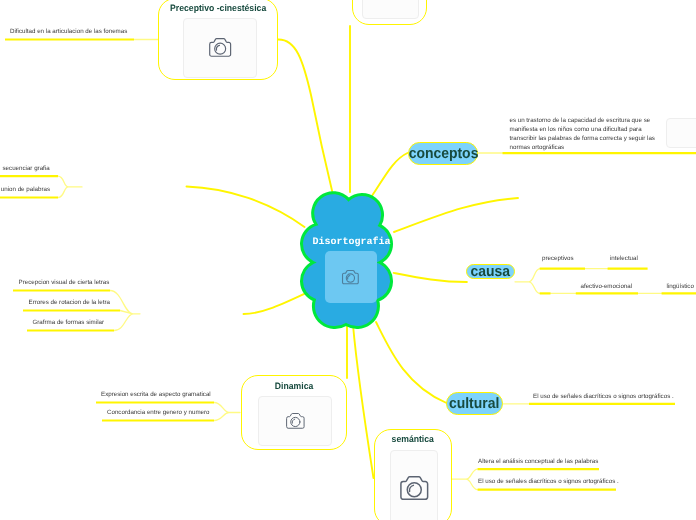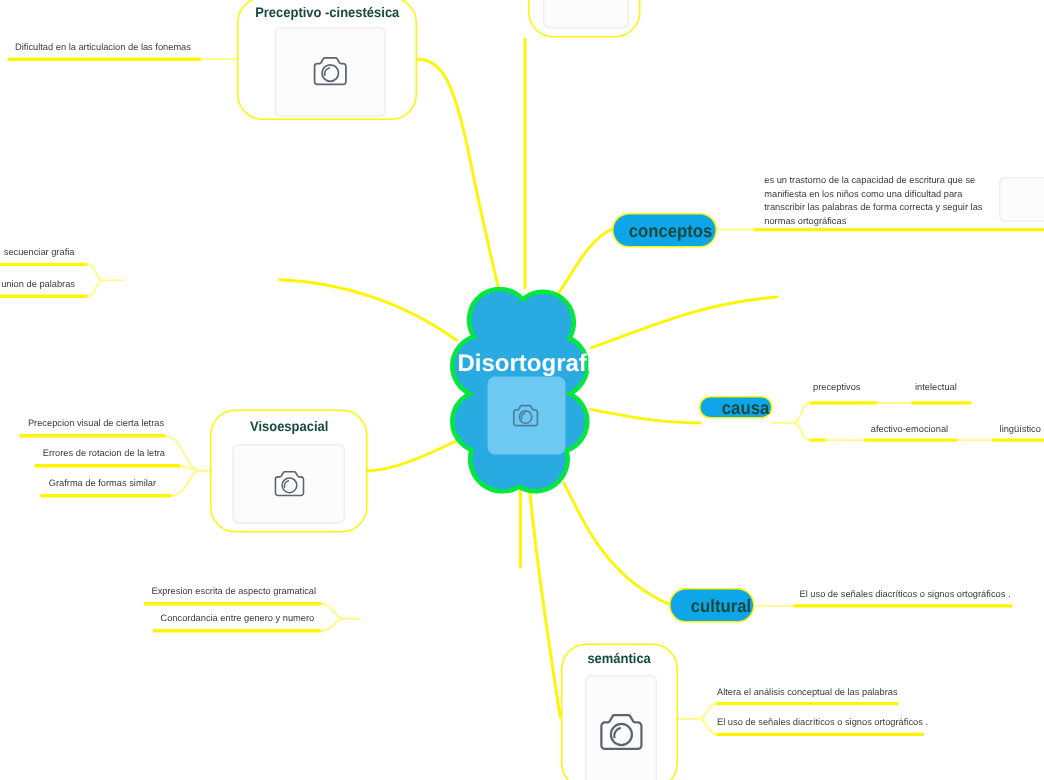--- a/index.html
+++ b/index.html
@@ -14,27 +14,27 @@
         border-radius:17px;background:#ffffff;}
   .card-title{position:absolute;left:0;right:0;text-align:center;
         color:#174A3E;font-weight:bold;font-size:9.3px;line-height:11px;
         transform:scaleX(.93);}
   .imgbox{position:absolute;box-sizing:border-box;border:1px solid #eeeeee;
         border-radius:4px;background:#fcfcfc;}
   .cam{position:absolute;overflow:visible;}
 
   
   .pill{position:absolute;box-sizing:border-box;border:1.5px solid #FFF500;
-        border-radius:999px;background:#0ea5e9;display:flex;align-items:center;
-        justify-content:flex-end;color:#174A3E;font-weight:bold;font-size:12px;}
+        border-radius:999px;background:#7dd3fc;display:flex;align-items:center;
+        justify-content:center;color:#174A3E;font-weight:bold;font-size:15px;}
   .pill span{display:inline-block;transform:scaleX(.93);}
 
   
   .root-title{position:absolute;text-align:center;color:#ffffff;
-        font-weight:bold;font-size:16px;line-height:12px;}
+        font-weight:bold;font-size:10px;line-height:12px;font-family:Liberation Mono, monospace;}
   .root-img{position:absolute;background:#6DC8F2;border-radius:5px;}
 
   
   .leaf{position:absolute;color:#3a3a3a;font-size:6.2px;white-space:nowrap;
         line-height:8px;}
   .leaf.ml{white-space:normal;line-height:9px;}
 </style>
 </head>
 <body>
 
@@ -99,24 +99,24 @@
       <div class="card-title" style="top:4.8px">Preceptivo -cinestésica</div>
       <div class="imgbox" style="left:23.900000000000006px;top:19.599999999999998px;width:74.6px;height:59.5px"></div>
       <svg class="cam" style="left:50.03px;top:39.87px;width:22.34px;height:18.95px" viewBox="0 0 22 18.6" preserveAspectRatio="none">
         <g fill="none" stroke="#5C6472" stroke-width="1.15" stroke-linecap="round" stroke-linejoin="round">
           <path d="M0.7 6.1 A1.8 1.8 0 0 1 2.5 4.3 H4.0 A1.1 1.1 0 0 0 4.92 3.8 L6.5 1.1 A1.1 1.1 0 0 1 7.42 0.6 H14.58 A1.1 1.1 0 0 1 15.5 1.1 L17.08 3.8 A1.1 1.1 0 0 0 18.0 4.3 H19.5 A1.8 1.8 0 0 1 21.3 6.1 V16.1 A1.8 1.8 0 0 1 19.5 17.9 H2.5 A1.8 1.8 0 0 1 0.7 16.1 Z"></path>
           <circle cx="11" cy="10.5" r="5.4"></circle>
           <path d="M7.4 11.9 A4.1 4.1 0 0 1 10.3 7.2"></path>
         </g>
       </svg>
     </div>
-    <div class="card" style="left:139.7px;top:273.1px;width:105.6px;height:81.7px">
-      <div class="card-title" style="top:4.8px">Visoespacial</div>
-      <div class="imgbox" style="left:14.700000000000017px;top:21.5px;width:74.8px;height:53.2px"></div>
-      <svg class="cam" style="left:42.11px;top:39.62px;width:19.98px;height:16.95px" viewBox="0 0 22 18.6" preserveAspectRatio="none">
+    <div class="card" style="left:240.7px;top:375.3px;width:106.1px;height:75px">
+      <div class="card-title" style="top:4.8px">Dinamica</div>
+      <div class="imgbox" style="left:16.600000000000023px;top:19.69999999999999px;width:73.7px;height:49.8px"></div>
+      <svg class="cam" style="left:44.1px;top:36.67px;width:18.7px;height:15.86px" viewBox="0 0 22 18.6" preserveAspectRatio="none">
         <g fill="none" stroke="#5C6472" stroke-width="1.15" stroke-linecap="round" stroke-linejoin="round">
           <path d="M0.7 6.1 A1.8 1.8 0 0 1 2.5 4.3 H4.0 A1.1 1.1 0 0 0 4.92 3.8 L6.5 1.1 A1.1 1.1 0 0 1 7.42 0.6 H14.58 A1.1 1.1 0 0 1 15.5 1.1 L17.08 3.8 A1.1 1.1 0 0 0 18.0 4.3 H19.5 A1.8 1.8 0 0 1 21.3 6.1 V16.1 A1.8 1.8 0 0 1 19.5 17.9 H2.5 A1.8 1.8 0 0 1 0.7 16.1 Z"></path>
           <circle cx="11" cy="10.5" r="5.4"></circle>
           <path d="M7.4 11.9 A4.1 4.1 0 0 1 10.3 7.2"></path>
         </g>
       </svg>
     </div>
     <div class="card" style="left:374.2px;top:428.7px;width:77.5px;height:97px">
       <div class="card-title" style="top:4.8px">semántica</div>
       <div class="imgbox" style="left:14.600000000000023px;top:20.100000000000023px;width:48.5px;height:76px"></div>

